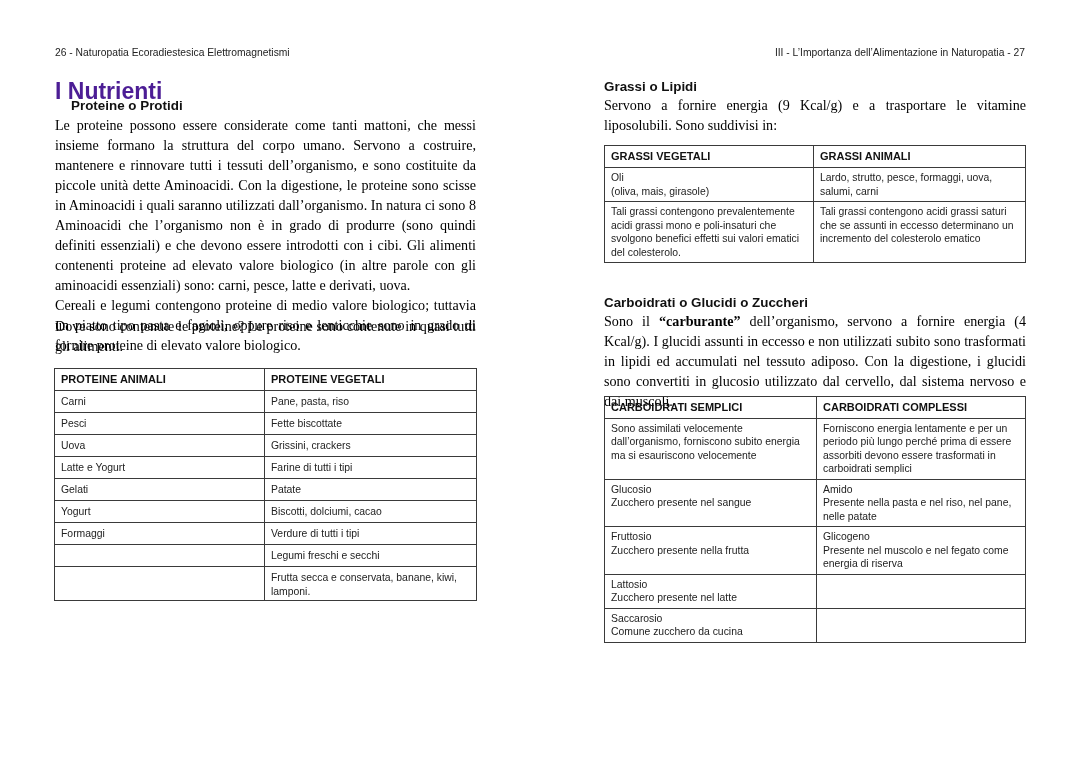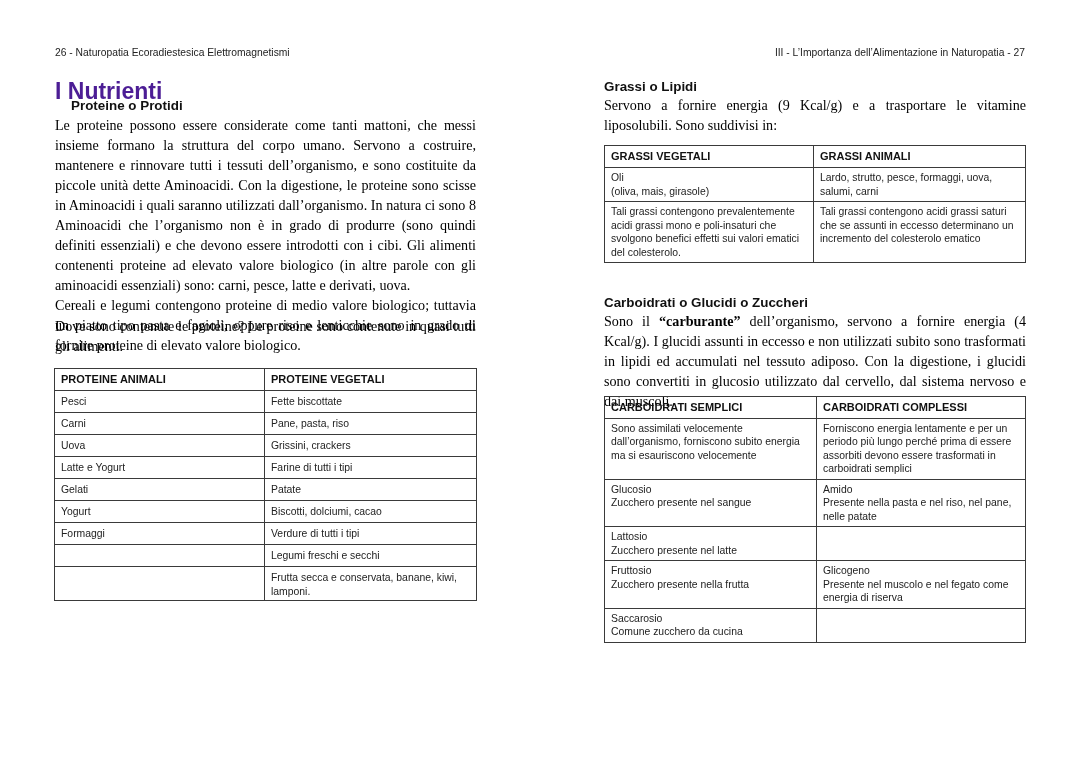--- a/index.html
+++ b/index.html
@@ -82,26 +82,26 @@
         <col>
       </colgroup>
     <thead>
       <tr>
         <th>PROTEINE ANIMALI</th>
         <th>PROTEINE VEGETALI</th>
       </tr>
     </thead>
     <tbody>
       <tr>
+          <td>Carni</td>
+          <td>Pane, pasta, riso</td>
+        </tr>
+      <tr>
           <td>Pesci</td>
           <td>Fette biscottate</td>
-        </tr>
-      <tr>
-          <td>Carni</td>
-          <td>Pane, pasta, riso</td>
         </tr>
       <tr>
           <td>Uova</td>
           <td>Grissini, crackers</td>
         </tr>
       <tr>
           <td>Latte e Yogurt</td>
           <td>Farine di tutti i tipi</td>
         </tr>
       <tr>
@@ -181,30 +181,30 @@
           <td>Sono assimilati velocemente dall’organismo, forniscono subito energia ma si esauriscono velocemente</td>
           <td>Forniscono energia lentamente e per un periodo più lungo perché prima di essere assorbiti devono essere trasformati in carboidrati semplici</td>
         </tr>
       <tr>
           <td>Glucosio
 Zucchero presente nel sangue</td>
           <td>Amido
 Presente nella pasta e nel riso, nel pane, nelle patate</td>
         </tr>
       <tr>
-          <td>Lattosio
-Zucchero presente nel latte</td>
-          <td></td>
-        </tr>
-      <tr>
           <td>Fruttosio
 Zucchero presente nella frutta</td>
           <td>Glicogeno
 Presente nel muscolo e nel fegato come energia di riserva</td>
         </tr>
       <tr>
+          <td>Lattosio
+Zucchero presente nel latte</td>
+          <td></td>
+        </tr>
+      <tr>
           <td>Saccarosio
 Comune zucchero da cucina</td>
           <td></td>
         </tr>
     </tbody>
   </table>
 </div>
 
 </body></html>

